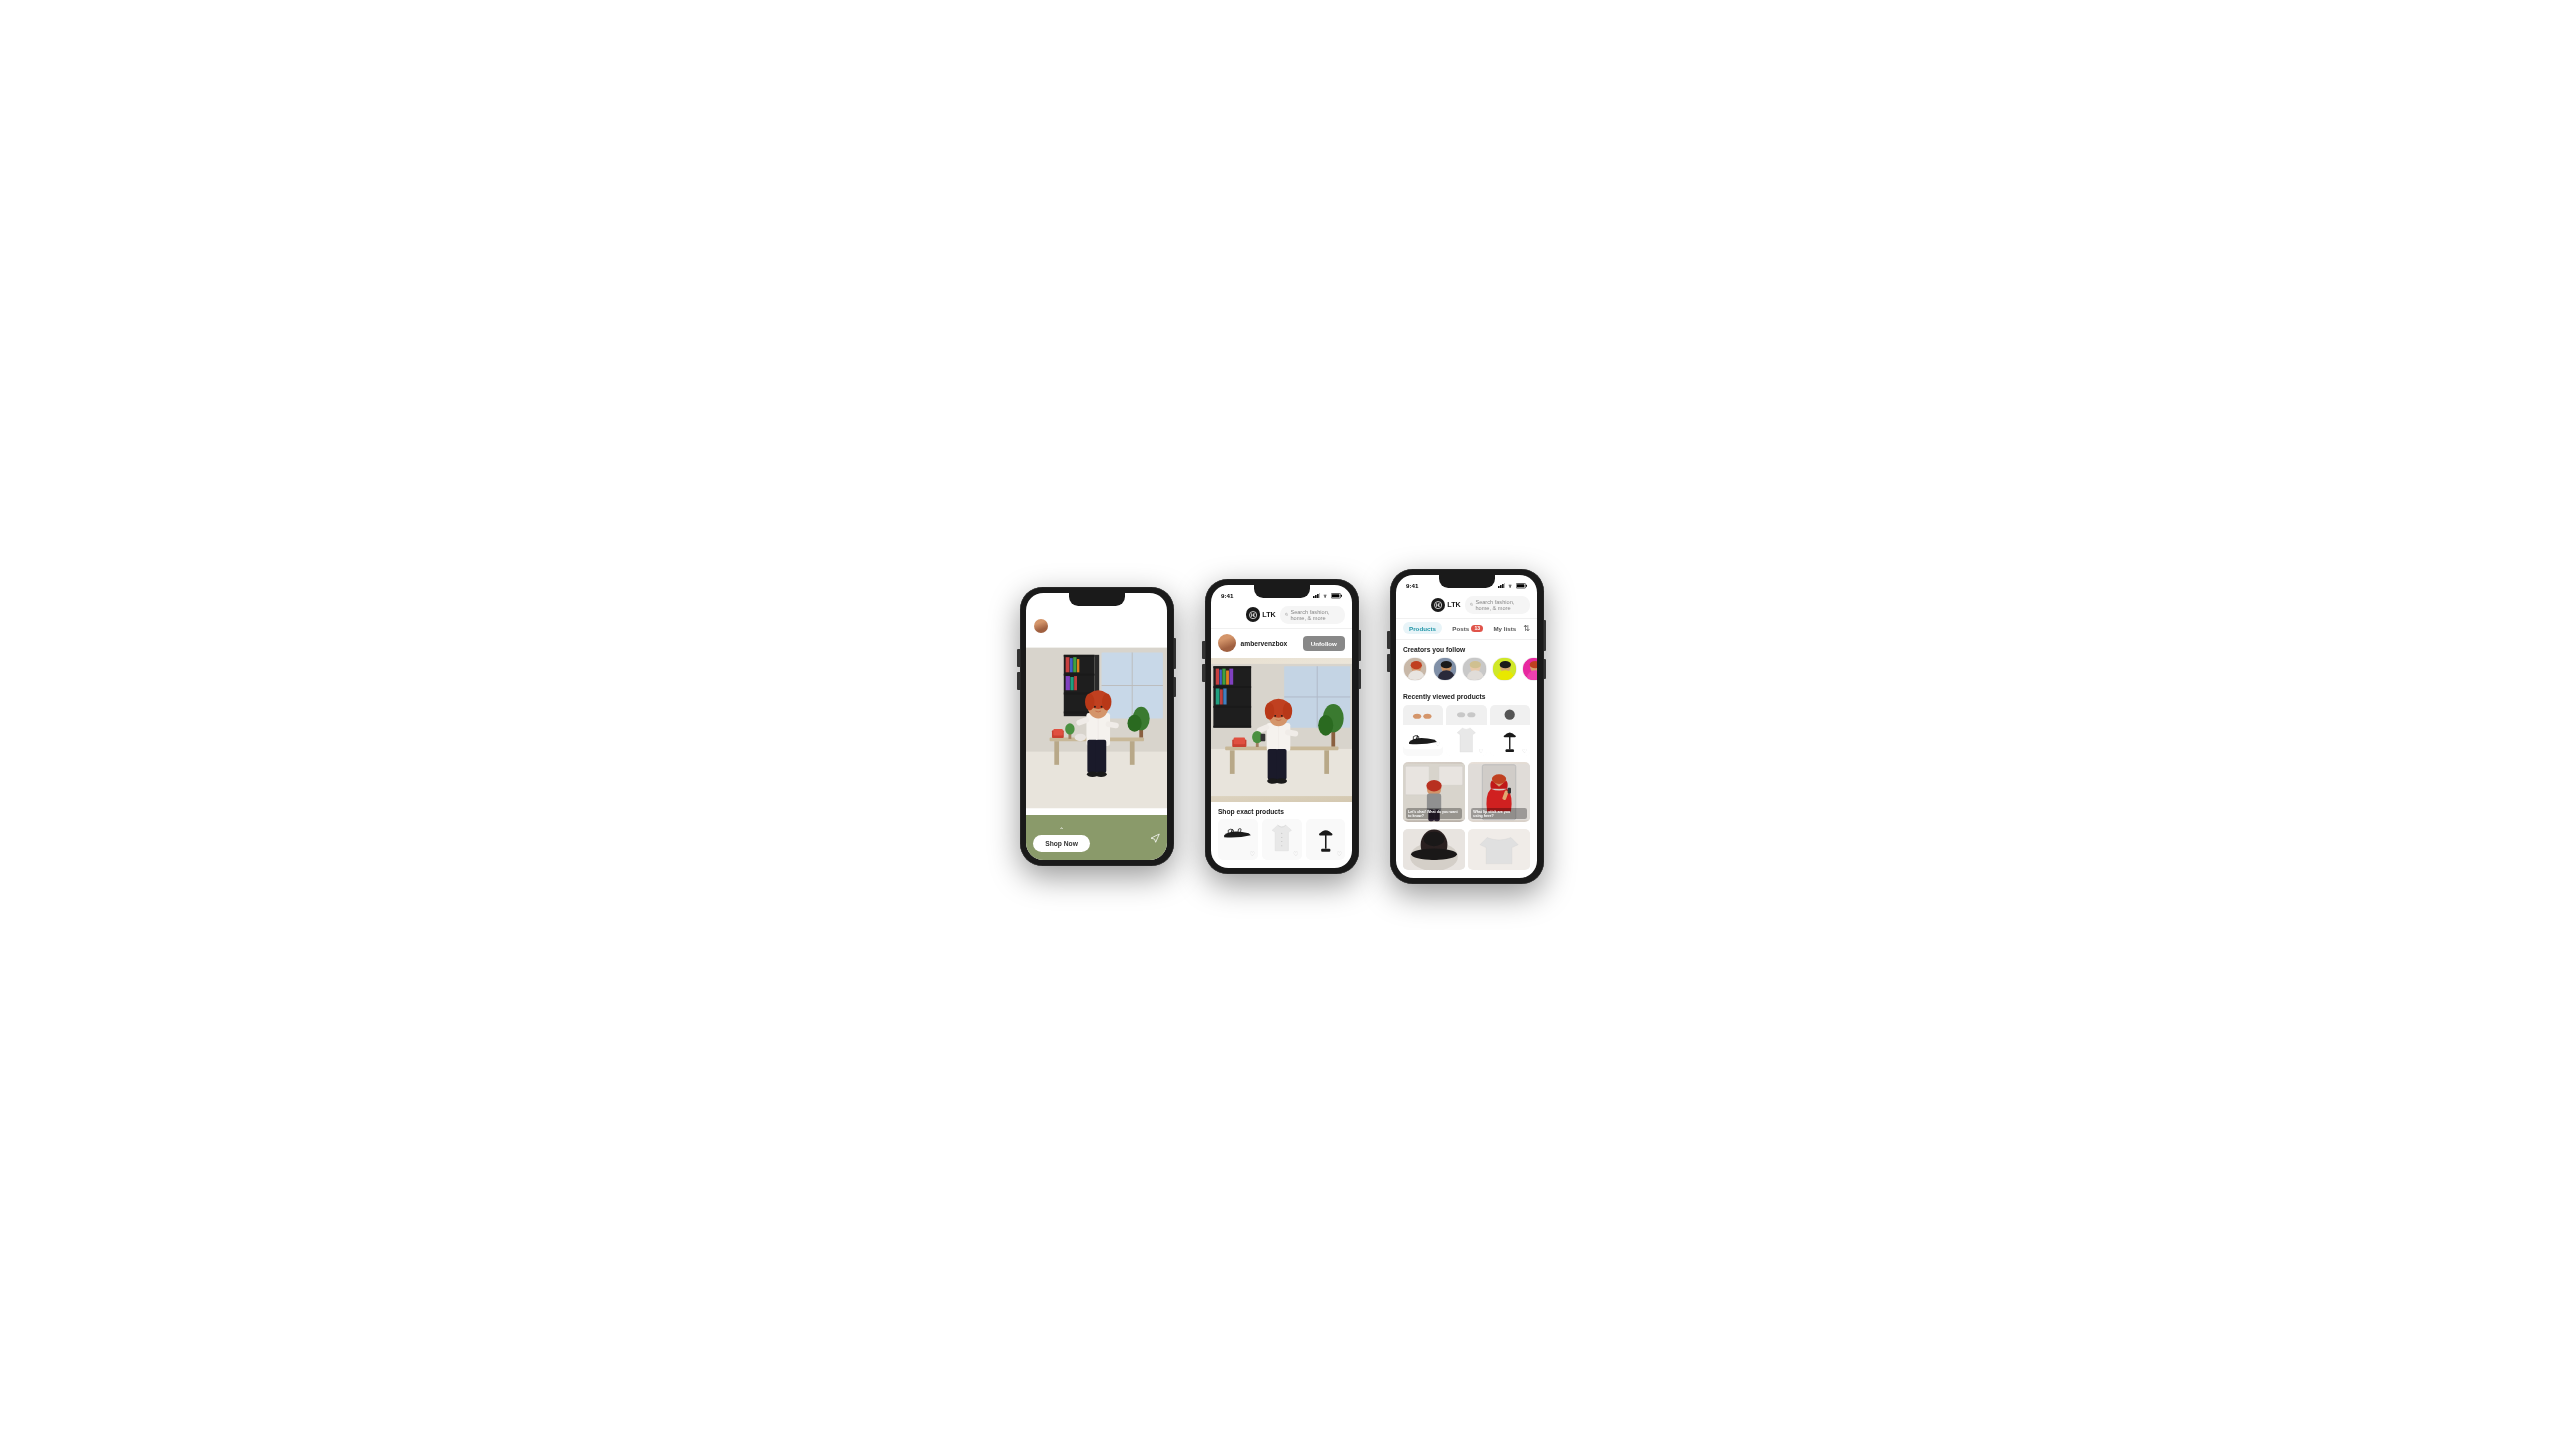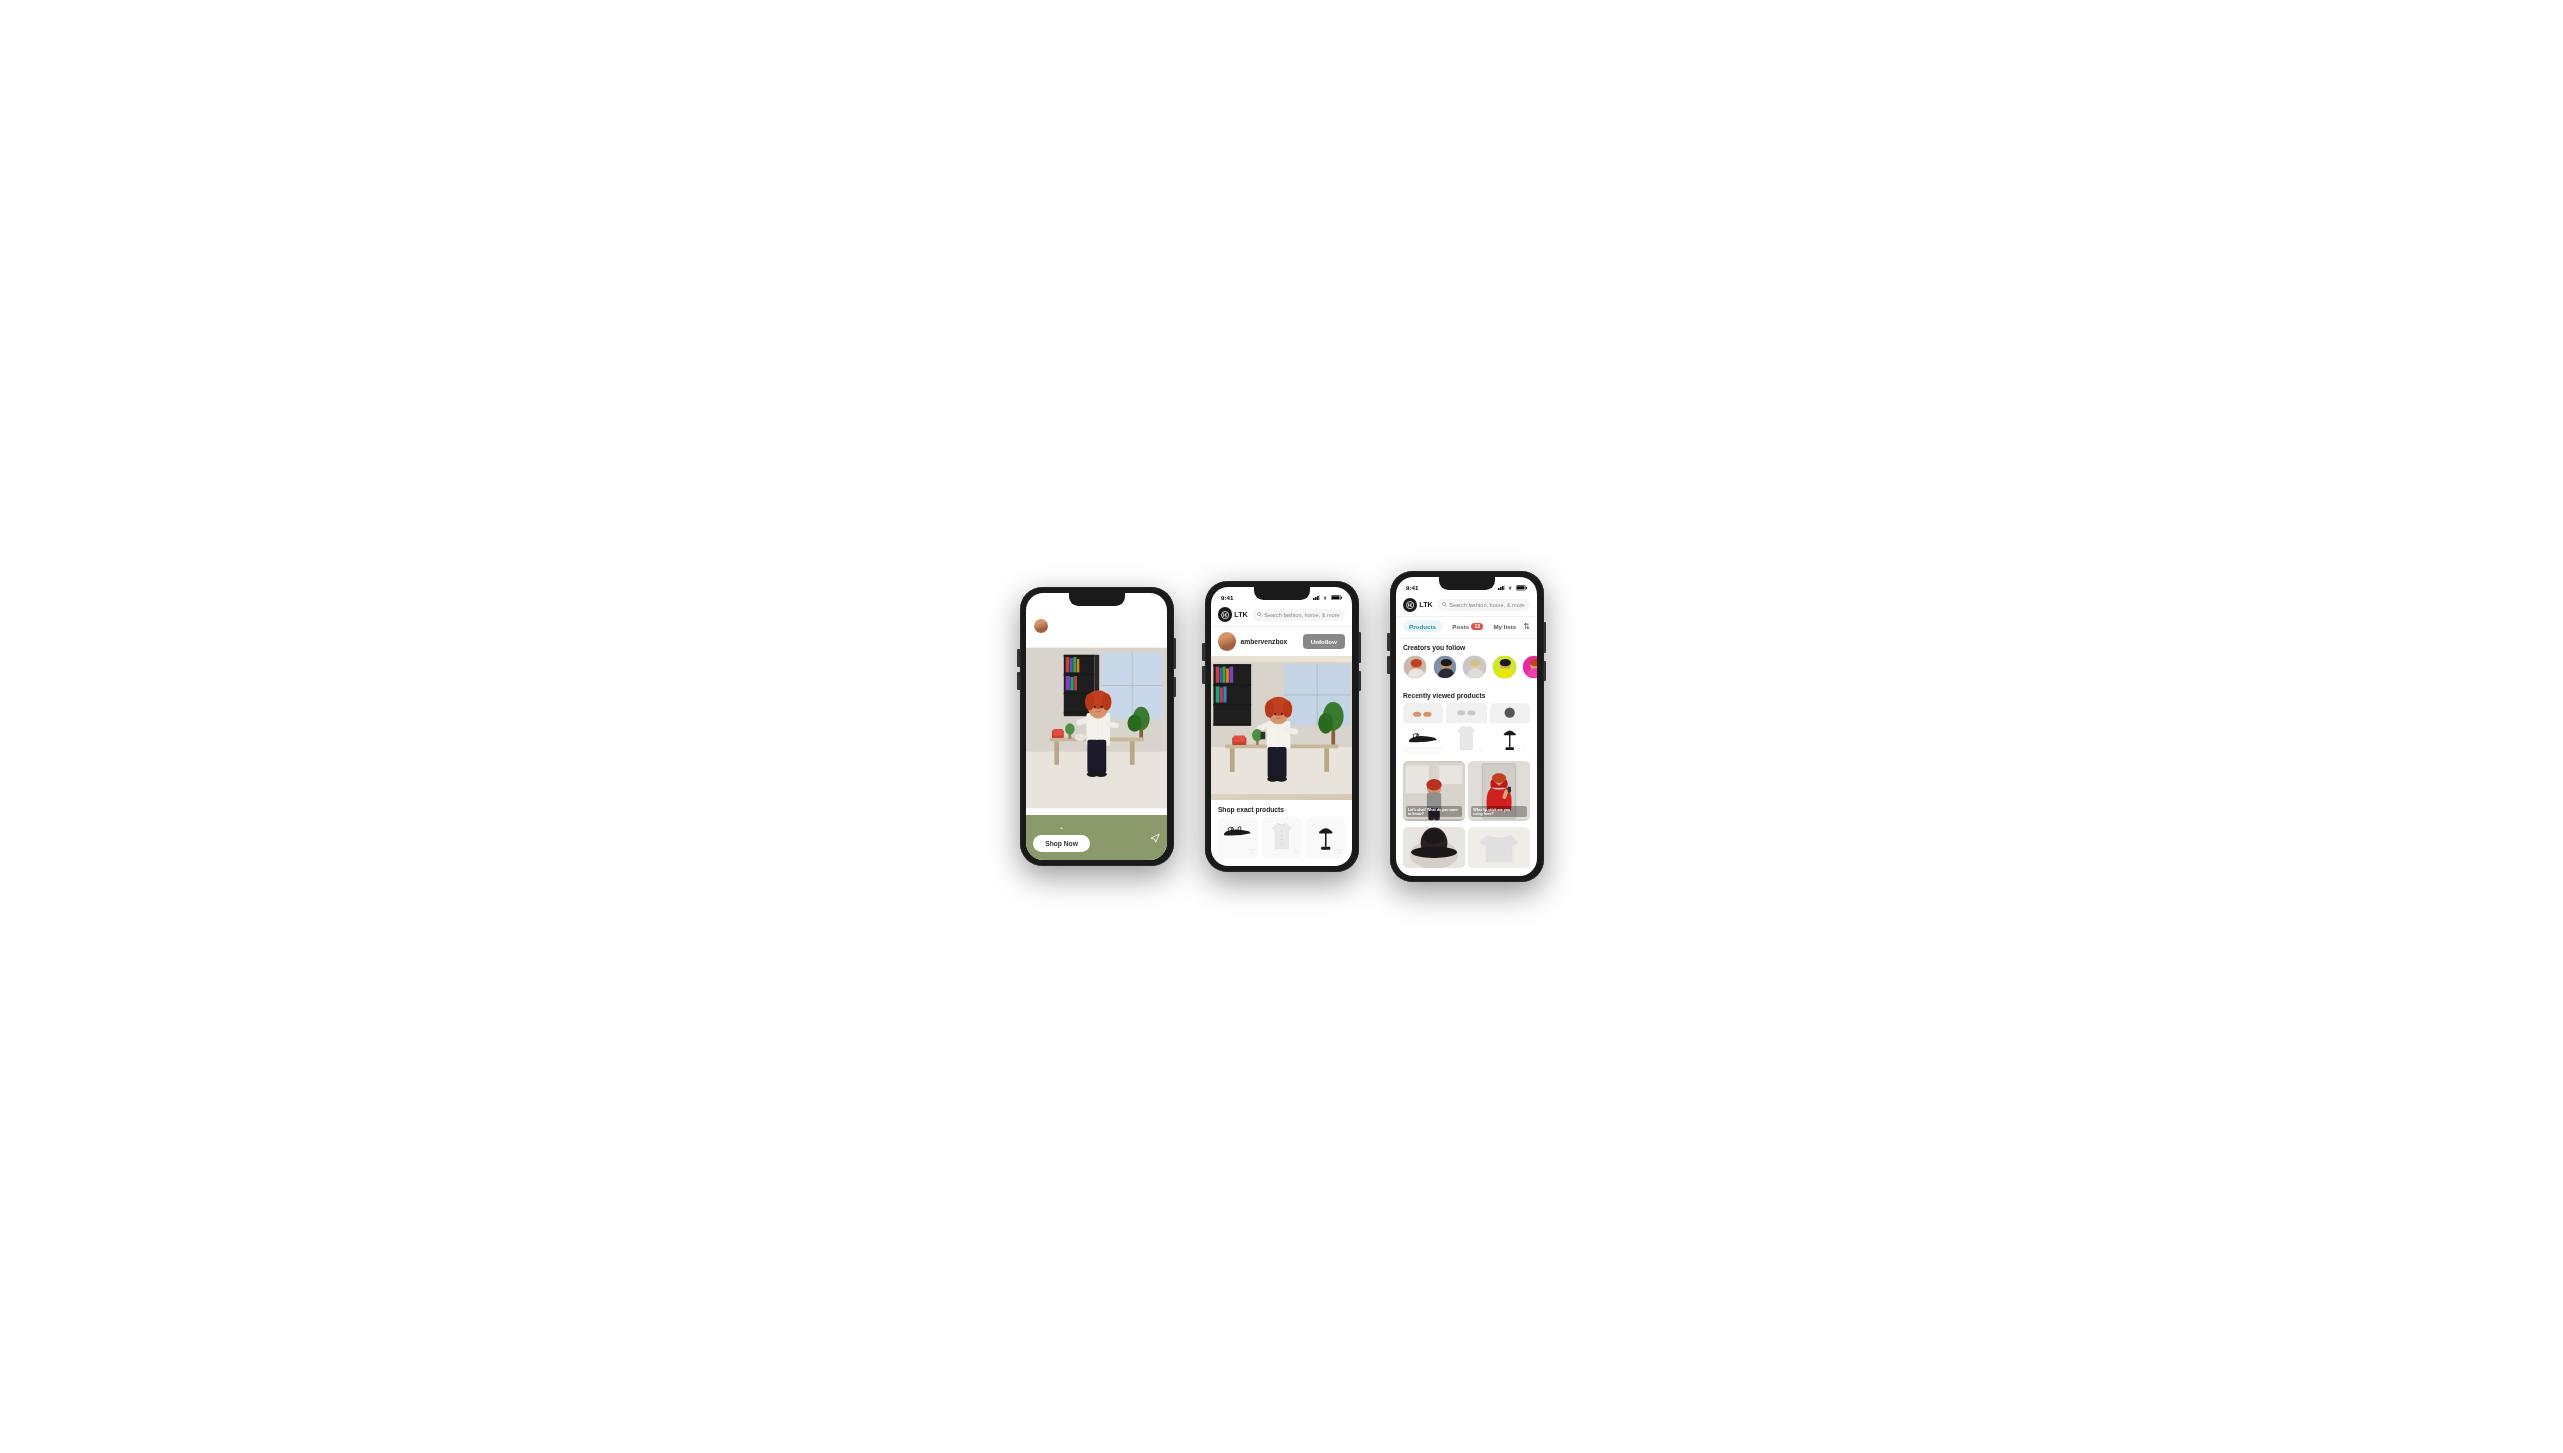--- a/index.html
+++ b/index.html
@@ -163,20 +163,21 @@
       gap: 4.1px;
       border-bottom: 0.5px solid #f0f0f0;
     }
     .ltk-logo {
       display: flex;
       align-items: center;
       gap: 2.1px;
       font-size: 7.2px;
       font-weight: 700;
       color: #1a1a1a;
+      margin-left: 28px;
     }
     .ltk-search {
       flex: 1;
       background: #f5f5f5;
       border-radius: 8.2px;
       padding: 3.1px 5.1px;
       font-size: 5.6px;
       color: #888;
       display: flex;
       align-items: center;

